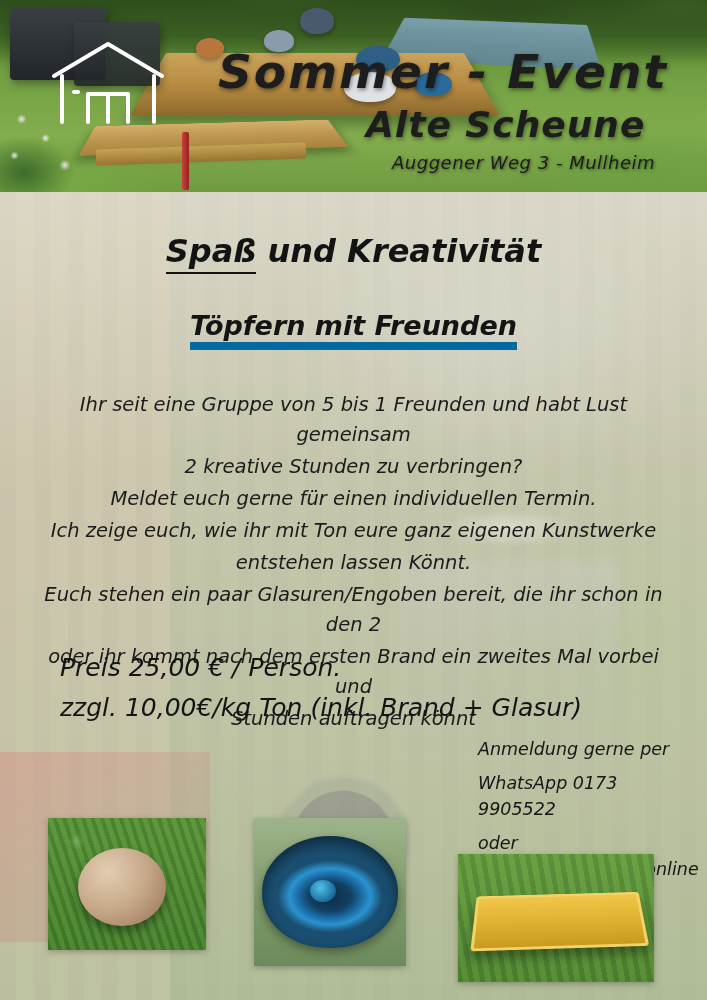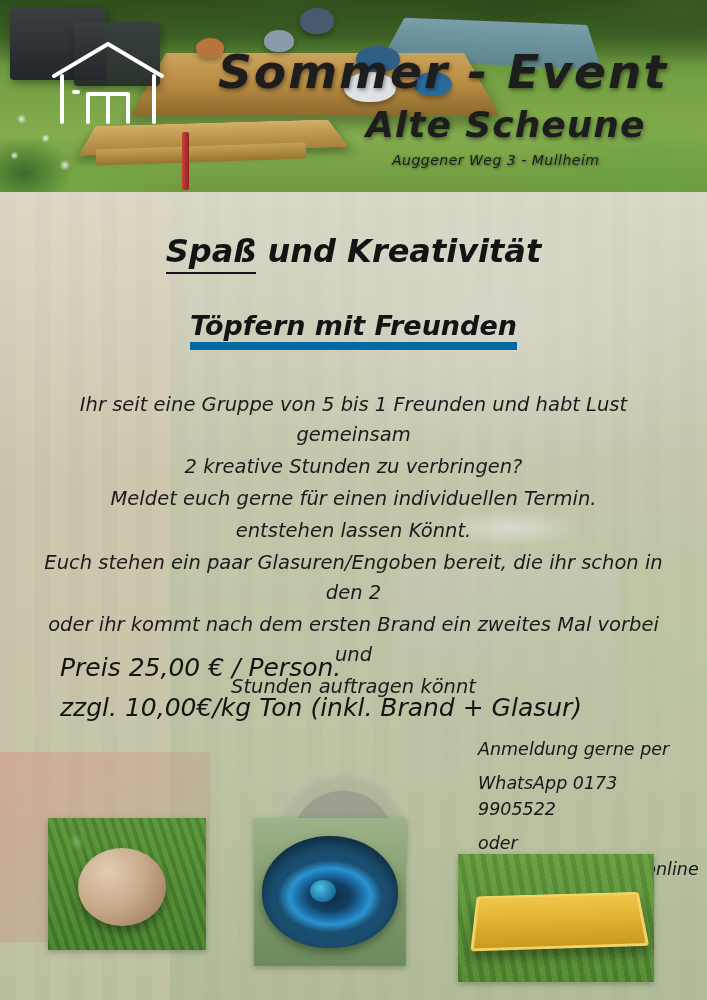--- a/index.html
+++ b/index.html
@@ -139,21 +139,21 @@
     font-weight: bold;
     color: #ffffff;
     letter-spacing: 1px;
     text-shadow: 1px 2px 4px rgba(0,0,0,.45);
     white-space: nowrap;
   }
   .hero-addr {
     position: absolute;
     left: 392px; top: 152px;
     font-family: "DejaVu Sans", sans-serif;
-    font-size: 14px;
+    font-size: 18px;
     font-style: italic;
     color: #ffffff;
     letter-spacing: .5px;
     text-shadow: 1px 1px 3px rgba(0,0,0,.5);
     white-space: nowrap;
   }
 
   
   .body-bg {
     position: absolute;
@@ -376,20 +376,21 @@
   </div>
 
   <div class="h2 hand">
     <span>Töpfern mit Freunden</span>
   </div>
 
   <div class="para hand">
     <p>Ihr seit eine Gruppe von 5 bis 1 Freunden und habt Lust gemeinsam</p>
     <p>2 kreative Stunden zu verbringen?</p>
     <p>Meldet euch gerne für einen individuellen Termin.</p>
+    <p>Ich zeige euch, wie ihr mit Ton eure ganz eigenen Kunstwerke</p>
     <p>entstehen lassen Könnt.</p>
     <p>Euch stehen ein paar Glasuren/Engoben bereit, die ihr schon in den 2</p>
     <p>oder ihr kommt nach dem ersten Brand ein zweites Mal vorbei und</p>
     <p>Stunden auftragen könnt</p>
   </div>
 
   <div class="price hand">
     <p>Preis 25,00 € / Person.</p>
     <p>zzgl. 10,00€/kg Ton (inkl. Brand + Glasur)</p>
   </div>

